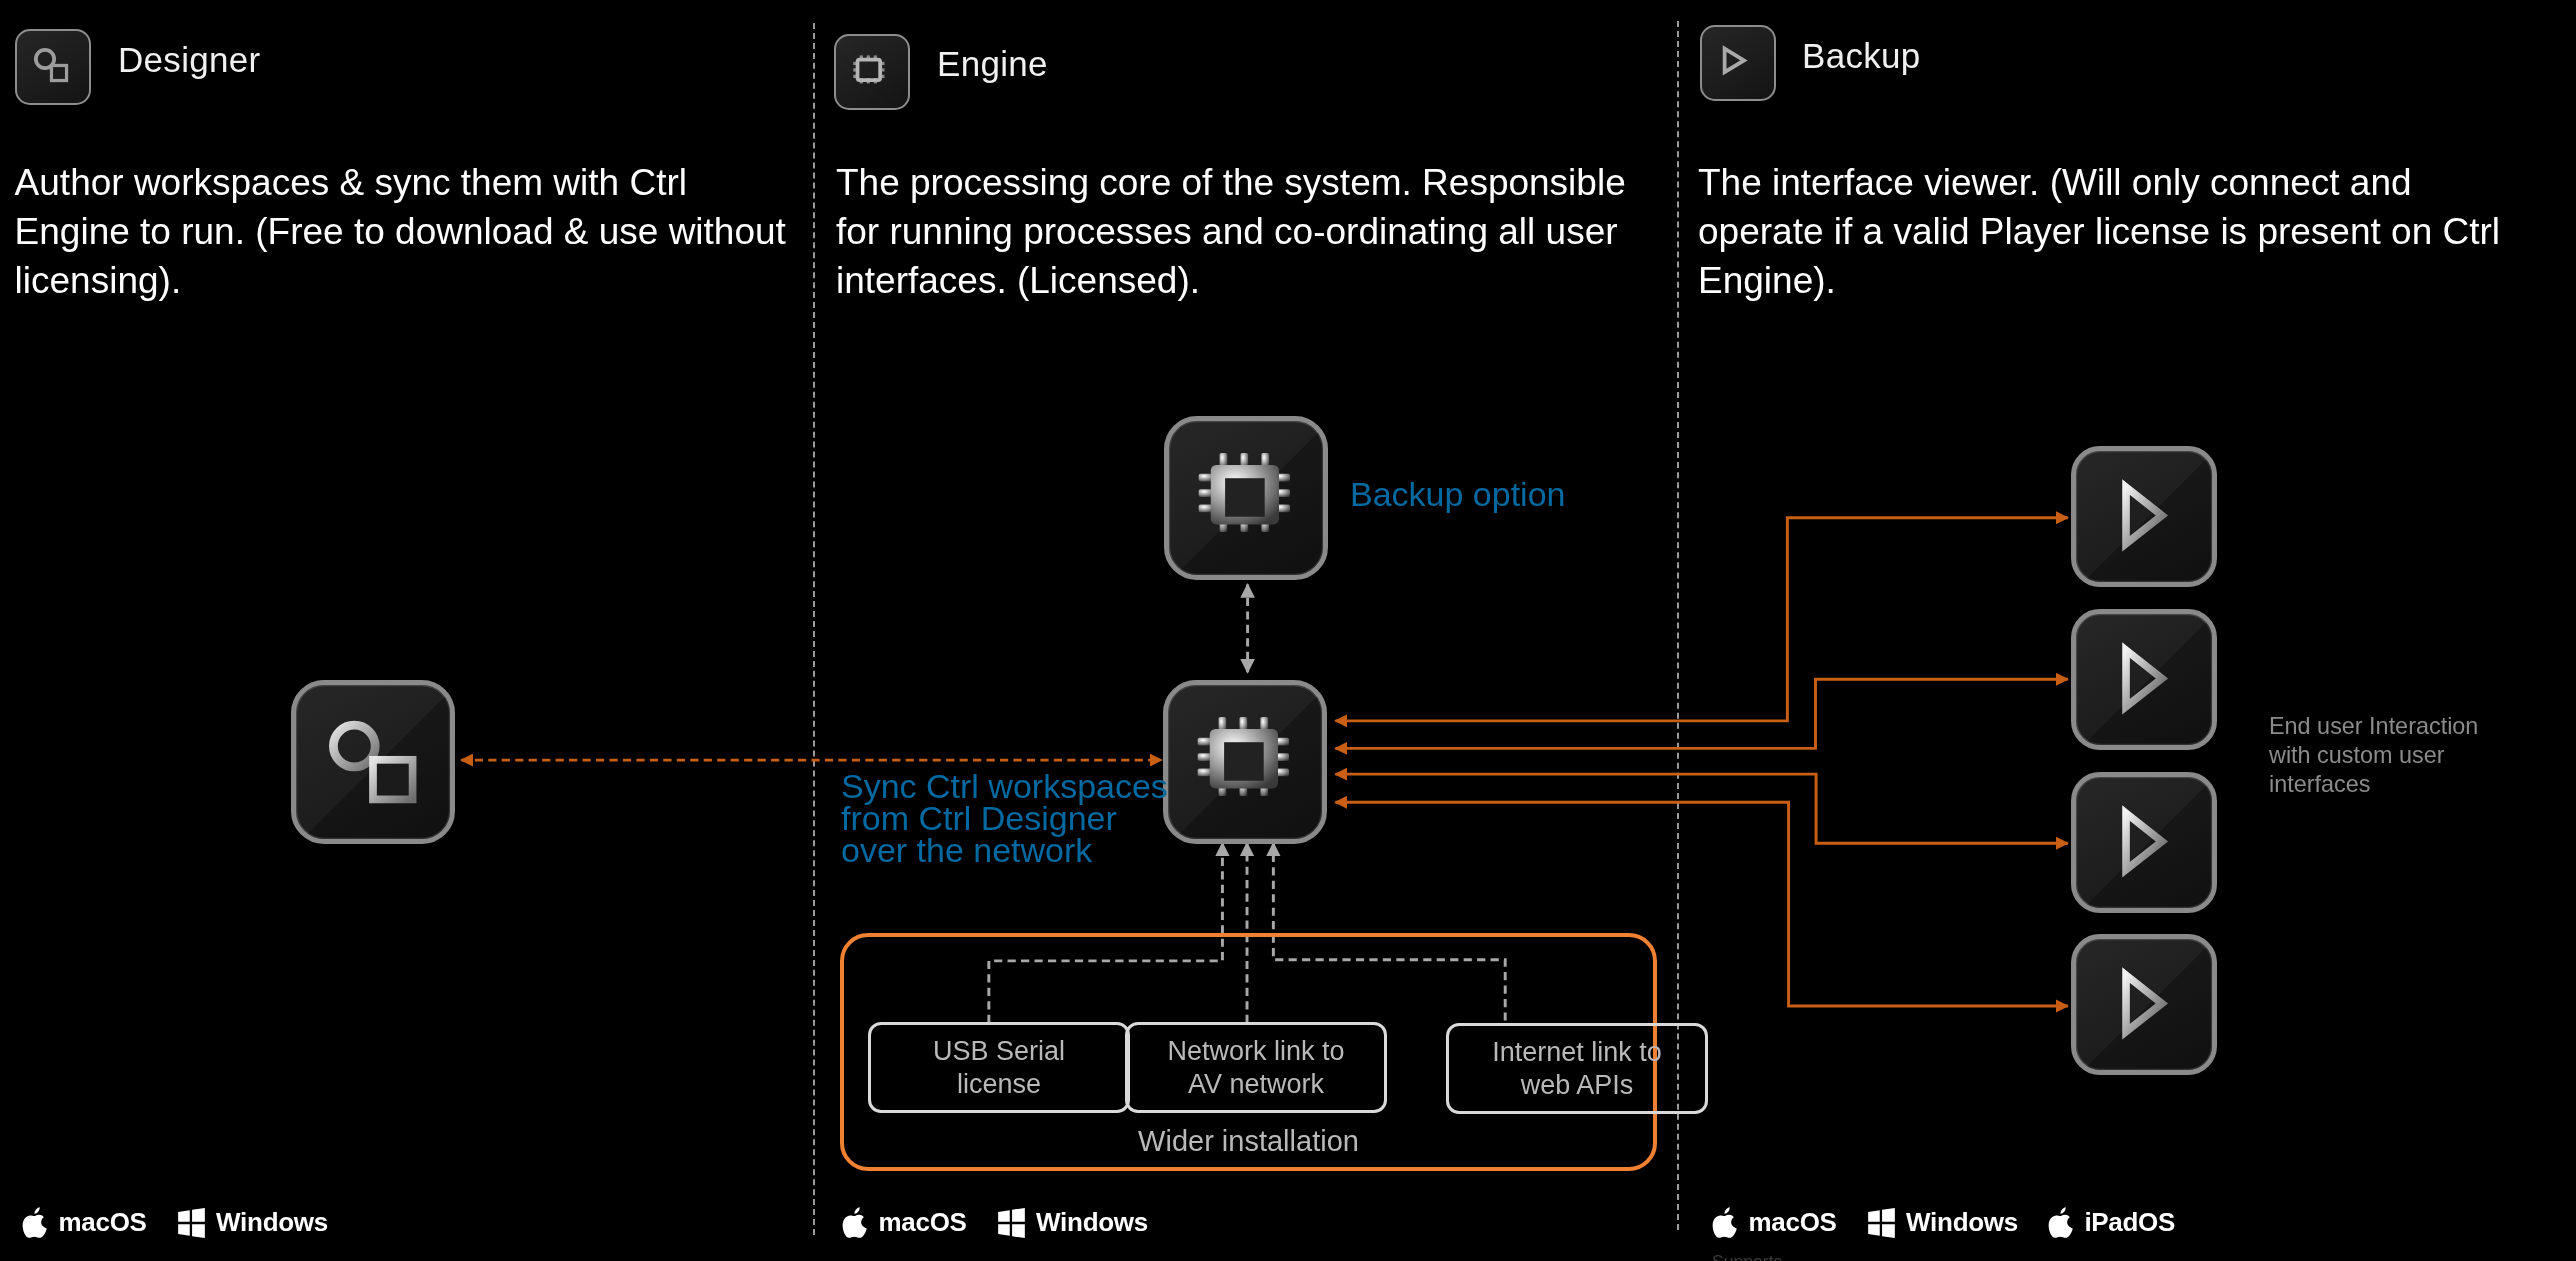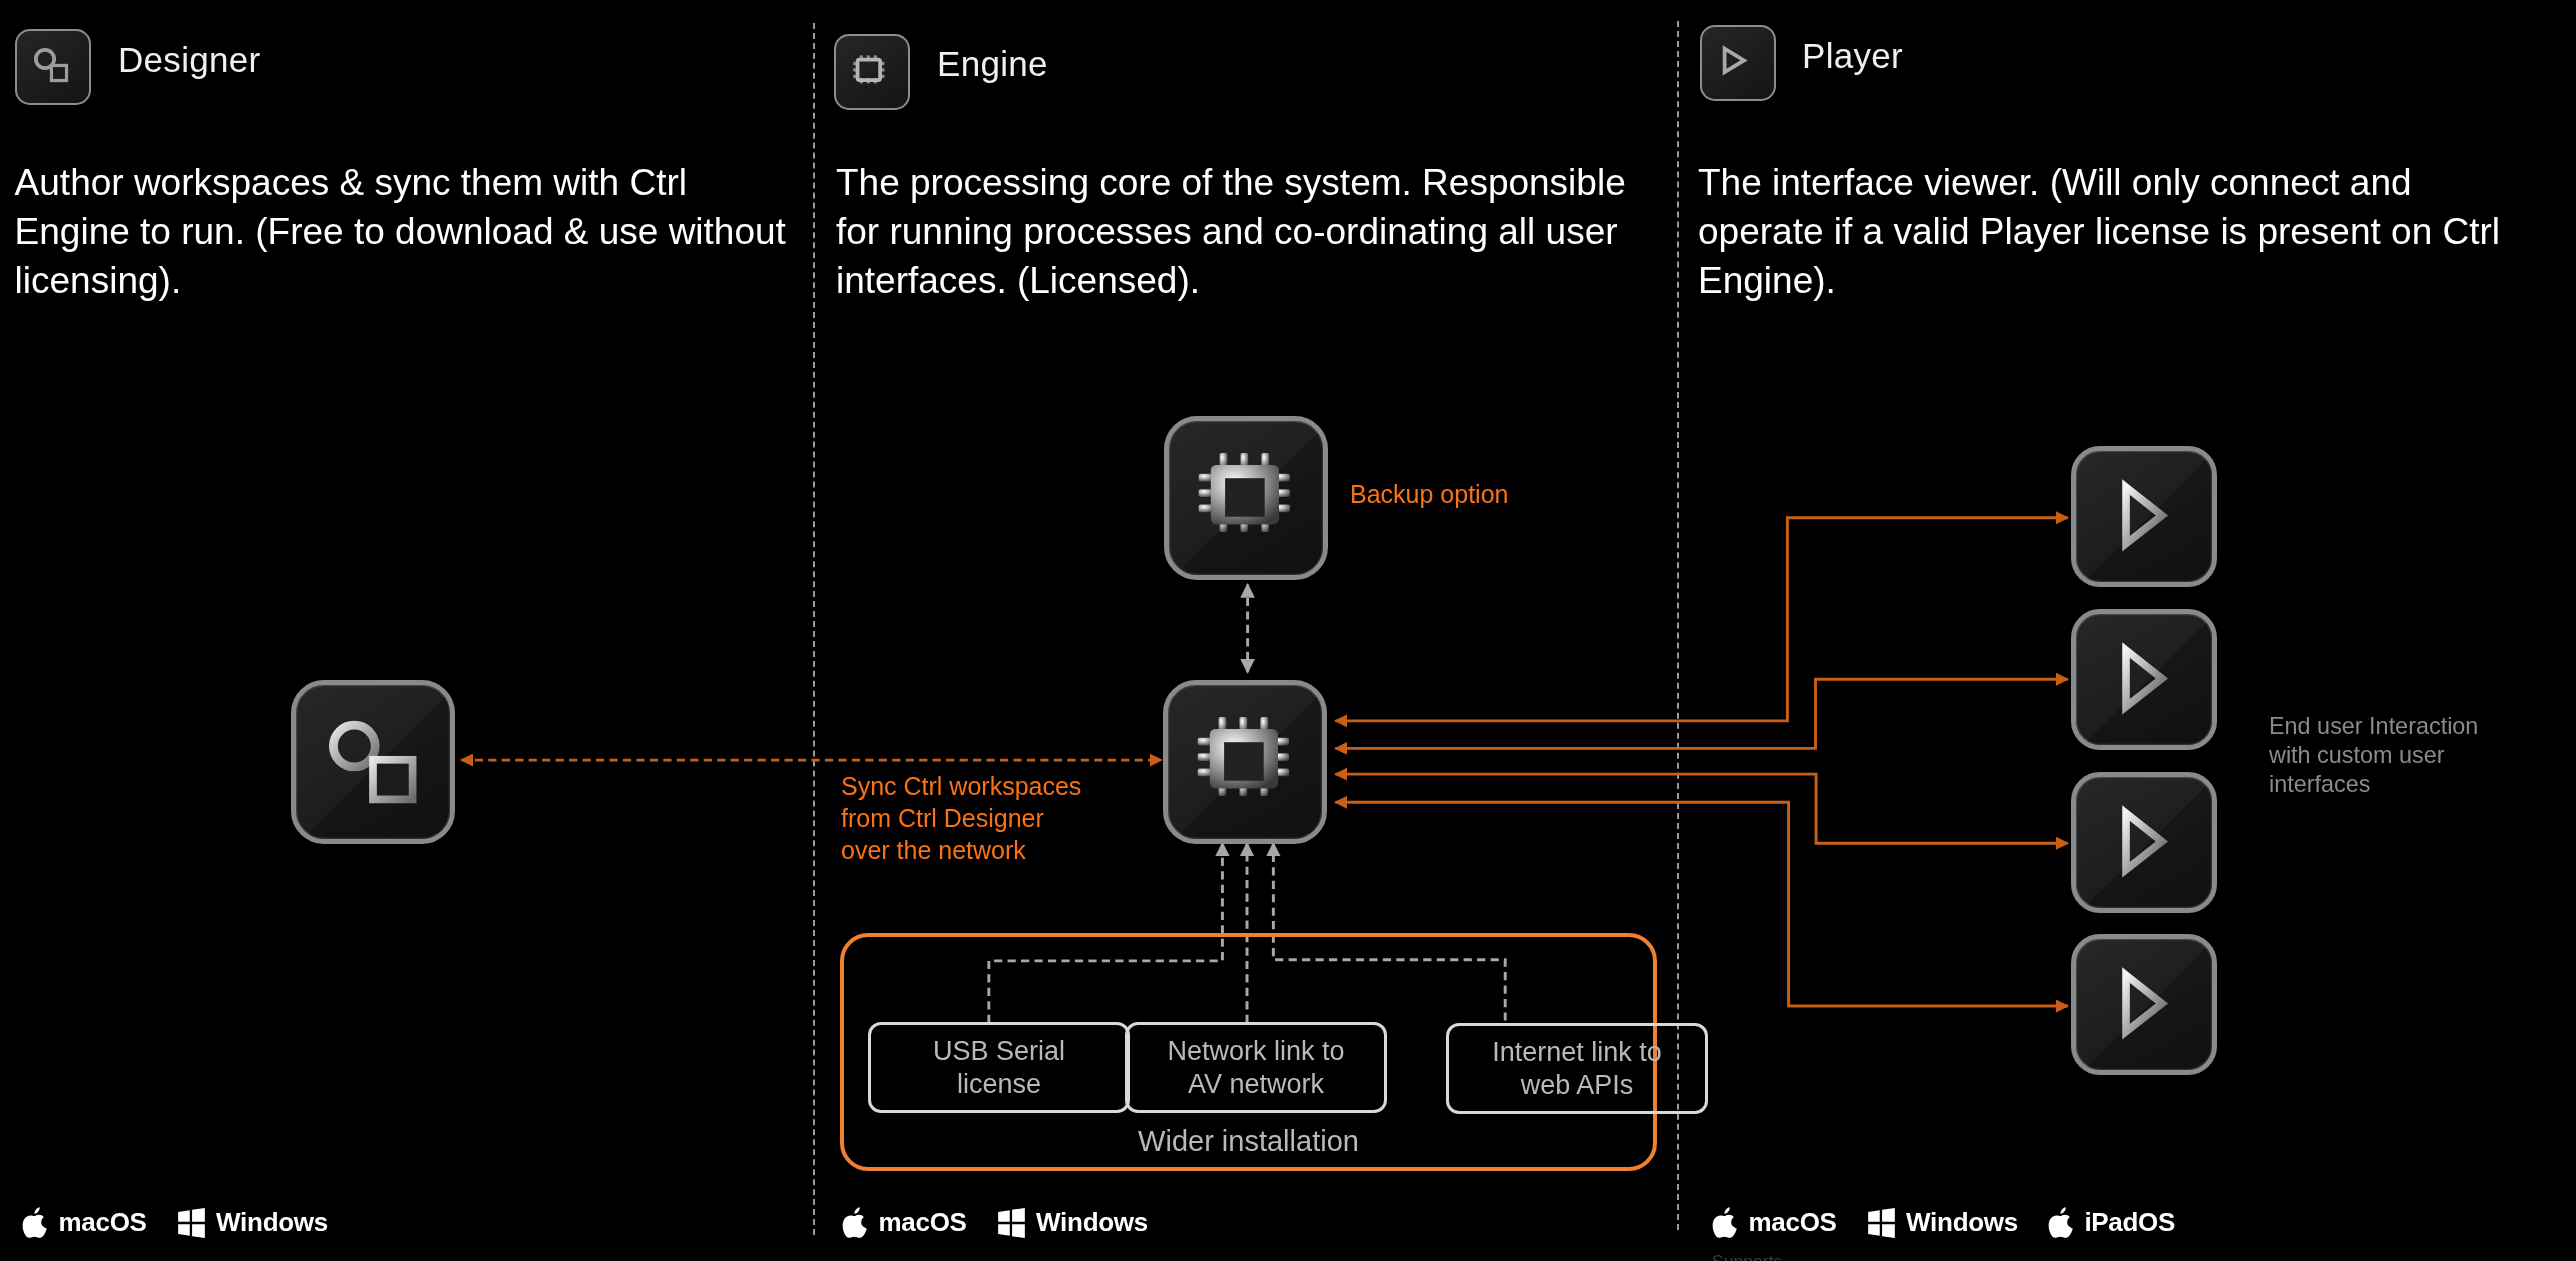--- a/index.html
+++ b/index.html
@@ -12,21 +12,21 @@
   .hdr-title { position: absolute; font-size: 35px; color: #f0f0f0; font-weight: 400; letter-spacing: 0.3px; }
   .desc { position: absolute; font-size: 37px; line-height: 49px; color: #ffffff; width: 785px; }
   .node { position: absolute; width: 164px; height: 164px; border-radius: 33px; box-sizing: border-box;
           border: 5.9px solid #8a8a8a; overflow: hidden;
           background: linear-gradient(150deg, #272727 0%, #1d1d1d 60%, #161616 100%);
           box-shadow: inset 0 0 0 1.2px #444; }
   .node .shadow { position: absolute; left: 0; top: 0; width: 100%; height: 100%;
           background: linear-gradient(135deg, transparent 52%, rgba(0,0,0,0.28) 52%); }
   .node svg { position: absolute; left: 0; top: 0; width: 100%; height: 100%; }
   .node-small { width: 146px; height: 141px; border-radius: 29px; border-width: 5.3px; }
-  .label-grey { position: absolute; color: #f97316; font-size: 25px; line-height: 32px; }
+  .label-grey { position: absolute; color: #0369a1; font-size: 34px; line-height: 32px; }
   .label-grey-sm { position: absolute; color: #8b8b8b; font-size: 23.4px; line-height: 29px; }
   .wider-box { position: absolute; left: 840px; top: 933px; width: 817px; height: 238px;
                border: 4.1px solid #f08032; border-radius: 28px; box-sizing: border-box; }
   .device-box { position: absolute; width: 262px; height: 91px; border: 3.5px solid #d9d9d9;
                 border-radius: 13px; box-sizing: border-box; display: flex; align-items: center;
                 justify-content: center; text-align: center; color: #b9b9b9; font-size: 27px; line-height: 33px; }
   .wider-label { position: absolute; left: 840px; width: 817px; top: 1125px; text-align: center;
                  color: #b9b9b9; font-size: 29px; }
   .platforms { position: absolute; display: flex; align-items: center; gap: 0; }
   .plat { display: flex; align-items: center; margin-right: 30px; }
@@ -68,21 +68,21 @@
     <rect x="40" y="44" width="42" height="38" rx="4" fill="none" stroke="#b5b5b5" stroke-width="7"></rect>
   </svg>
 </div>
 <div class="hdr-title" style="left:937px; top:44px;">Engine</div>
 
 <div class="hdr-icon" style="left:1700px; top:24.6px;">
   <svg viewBox="0 0 130 130" width="70" height="70">
     <polygon points="42,40 78,62 42,84" fill="none" stroke="#a9a9a9" stroke-width="7" stroke-linejoin="miter"></polygon>
   </svg>
 </div>
-<div class="hdr-title" style="left:1802px; top:36px;">Player</div>
+<div class="hdr-title" style="left:1802px; top:36px;">Backup</div>
 
 <div class="desc" style="left:14.6px; top:158px; width:779px;">Author workspaces &amp; sync them with Ctrl Engine to run. (Free to download &amp; use without licensing).</div>
 <div class="desc" style="left:836px; top:158px; width:796px;">The processing core of the system. Responsible for running processes and co-ordinating all user interfaces. (Licensed).</div>
 <div class="desc" style="left:1698px; top:158px; width:820px;">The interface viewer. (Will only connect and operate if a valid Player license is present on Ctrl Engine).</div>
 
 <svg id="wires" viewBox="0 0 4400 2155">
   <defs>
     <marker id="arrOrange" viewBox="0 0 10 10" refX="9" refY="5" markerWidth="4.5" markerHeight="4.5" orient="auto-start-reverse">
       <path d="M0,0 L10,5 L0,10 z" fill="#c95f14"></path>
     </marker>

